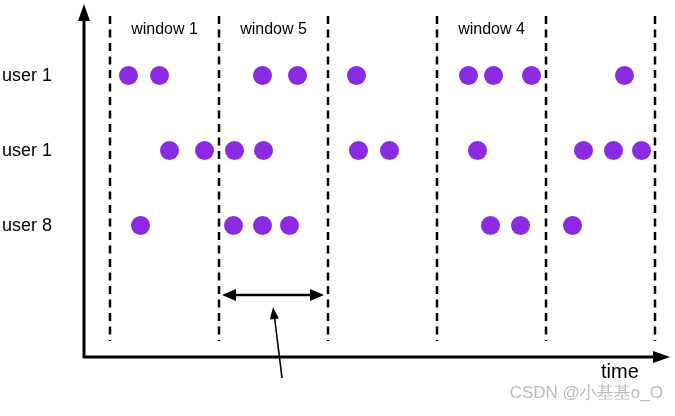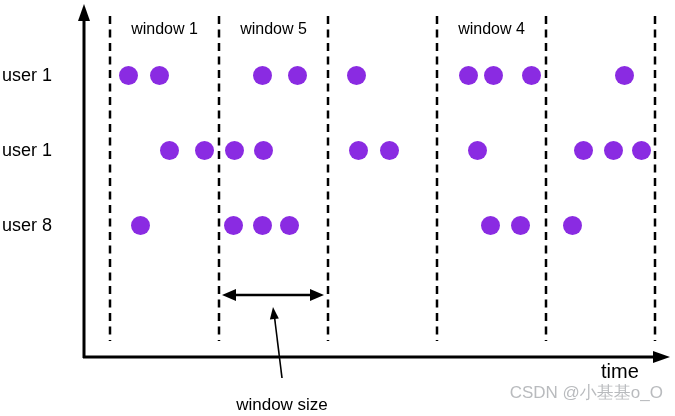--- a/index.html
+++ b/index.html
@@ -48,21 +48,20 @@
 
   <div class="label user-label" style="top:64px">user 1</div>
   <div class="label user-label" style="top:139px">user 1</div>
   <div class="label user-label" style="top:214px">user 8</div>
 
   <div class="label window-label" style="left:110px">window 1</div>
   <div class="label window-label" style="left:219px">window 5</div>
   <div class="label window-label" style="left:437px">window 4</div>
 
   <div class="label" id="time-label">time</div>
-  <div class="label" id="window-size-label">window size</div>
   <div class="label" id="watermark" style="color: rgb(185, 187, 190);">CSDN @小基基o_O</div>
 
   <div id="dots-layer">
       <div class="dot" style="left: 118.5px; top: 65.5px; background: rgb(138, 43, 226);"></div>
       <div class="dot" style="left: 149.5px; top: 65.5px; background: rgb(138, 43, 226);"></div>
       <div class="dot" style="left: 252.5px; top: 65.5px; background: rgb(138, 43, 226);"></div>
       <div class="dot" style="left: 287.5px; top: 65.5px; background: rgb(138, 43, 226);"></div>
       <div class="dot" style="left: 346.5px; top: 65.5px; background: rgb(138, 43, 226);"></div>
       <div class="dot" style="left: 458.5px; top: 65.5px; background: rgb(138, 43, 226);"></div>
       <div class="dot" style="left: 483.5px; top: 65.5px; background: rgb(138, 43, 226);"></div>

